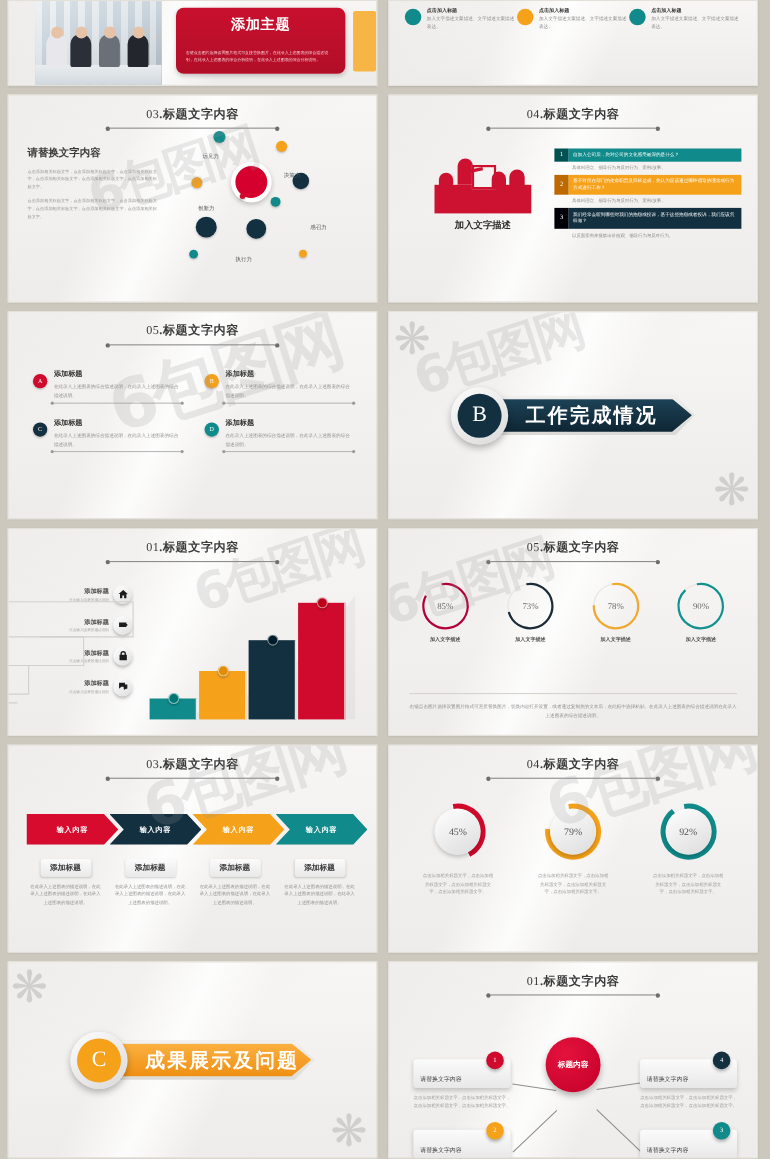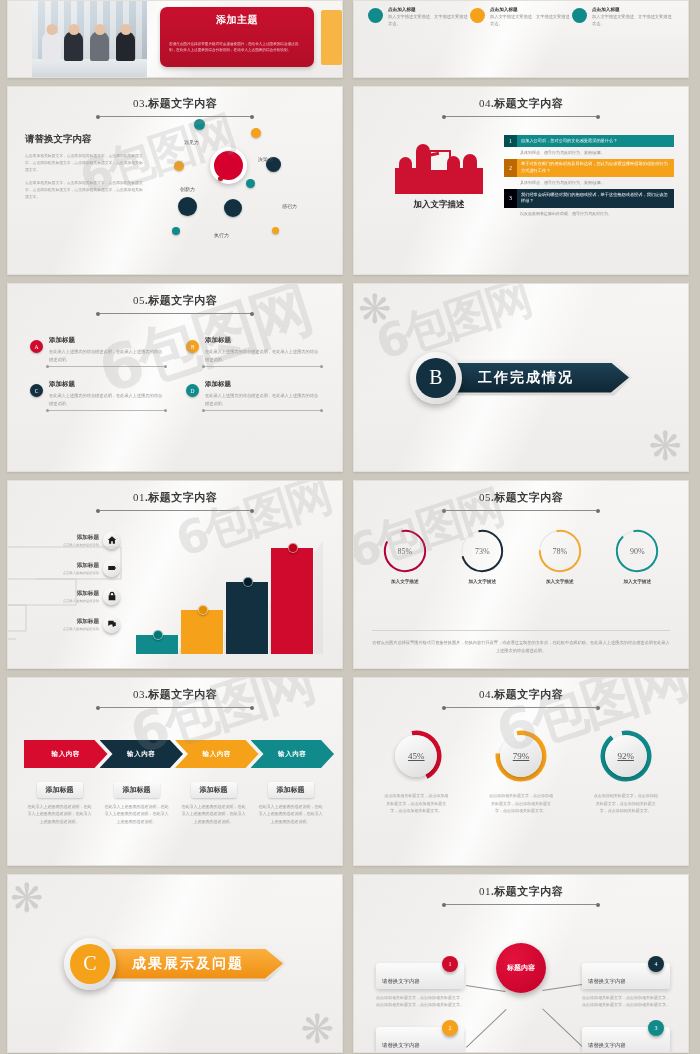--- a/index.html
+++ b/index.html
@@ -80,21 +80,21 @@
   .photo .ppl { position:absolute; bottom:18px; left:4px; right:4px; height:34px; }
   .photo .p { position:absolute; bottom:0; width:19px; height:30px; border-radius:9px 9px 2px 2px; }
   .photo .p i { position:absolute; top:-7px; left:50%; transform:translateX(-50%);
     width:11px; height:11px; border-radius:50%; background:#e6c2a6; display:block; }
   .redcard {
     width:160px; height:60px; margin-top:6px; margin-left:13px;
     background:linear-gradient(#c8102e,#b20e28);
     border-radius:7px; color:#fff; padding:6px 9px;
     box-shadow:0 2px 4px rgba(0,0,0,.2);
   }
-  .redcard h4 { font-size:10px; text-align:center; margin-bottom:14px; letter-spacing:.5px; }
+  .redcard h4 { font-size:13px; text-align:center; margin-bottom:14px; letter-spacing:.5px; }
   .redcard p { font-size:3.6px; line-height:1.75; color:#f4c8ce; }
   .orangebar { width:22px; height:55px; background:#f6b545; margin-top:9px; margin-left:7px; border-radius:2px; }
 
   
   .s2 { padding:6px 8px 0 8px; }
   .dotrow { display:flex; justify-content:space-between; padding:0 6px; }
   .dotitem { display:flex; gap:5px; width:102px; }
   .bigdot { width:15px; height:15px; border-radius:50%; flex:0 0 auto; margin-top:1px; }
   .dotitem h5 { font-size:4.6px; color:#333; margin-bottom:2px; font-weight:bold; }
   .dotitem p { font-size:4.2px; color:#8c8c8c; line-height:1.65; }
@@ -160,21 +160,21 @@
   }
   .divbanner {
     margin-left:-10px; height:36px; width:180px; position:relative;
     display:flex; align-items:center; padding-left:26px;
   }
   .divbanner .bg { position:absolute; inset:0;
     clip-path: polygon(0 0, calc(100% - 18px) 0, 100% 50%, calc(100% - 18px) 100%, 0 100%);
     box-shadow:0 3px 6px rgba(0,0,0,.22); }
   .divbanner .bg::after { content:""; position:absolute; inset:2px;
     clip-path: polygon(0 0, calc(100% - 16px) 0, 100% 50%, calc(100% - 16px) 100%, 0 100%); }
-  .divbanner b { position:relative; z-index:2; color:#fff; font-size:14px; letter-spacing:2px; }
+  .divbanner b { position:relative; z-index:2; color:#fff; font-size:18px; letter-spacing:2px; }
   .branch { position:absolute; color:rgba(130,130,130,.28); font-size:40px; z-index:2; }
 
   
   .iconcol { position:absolute; left:12px; top:45px; width:100px; }
   .iconitem { display:flex; align-items:center; justify-content:flex-end; gap:4px; height:28px; }
   .iconitem .tt { text-align:right; }
   .iconitem .tt h5 { font-size:5.6px; color:#4a4a4a; font-weight:bold; }
   .iconitem .tt p { font-size:3.3px; color:#a6a6a6; margin-top:1px; }
   .icball { width:17px; height:17px; border-radius:50%;
     background:linear-gradient(145deg,#ffffff,#dedede);
@@ -217,21 +217,21 @@
   
   .thickrow { position:absolute; left:0; right:0; top:52px; display:flex;
     justify-content:space-around; padding:0 10px; }
   .thickitem { width:72px; text-align:center; }
   .thickring { width:52px; height:52px; margin:0 auto; position:relative; }
   .thickring .inner {
     position:absolute; left:5px; top:5px; width:42px; height:42px; border-radius:50%;
     background:linear-gradient(150deg,#ffffff,#dcdcdc);
     box-shadow:0 2px 4px rgba(0,0,0,.22);
     display:flex; align-items:center; justify-content:center;
-    font-size:9px; color:#555; font-family:"Liberation Serif",serif;text-decoration:underline;
+    font-size:9px; color:#555; font-family:"Liberation Serif",serif;
   }
   .thickitem p { font-size:4px; color:#9b9b9b; line-height:1.9; margin-top:10px; padding:0 4px; }
 
   
   .mmcenter {
     position:absolute; left:50%; top:93px; transform:translate(-50%,-50%);
     width:50px; height:50px; border-radius:50%;
     background:radial-gradient(circle at 35% 30%, #e4123c, #c20029);
     box-shadow:0 3px 6px rgba(0,0,0,.3);
     display:flex; align-items:center; justify-content:center;

